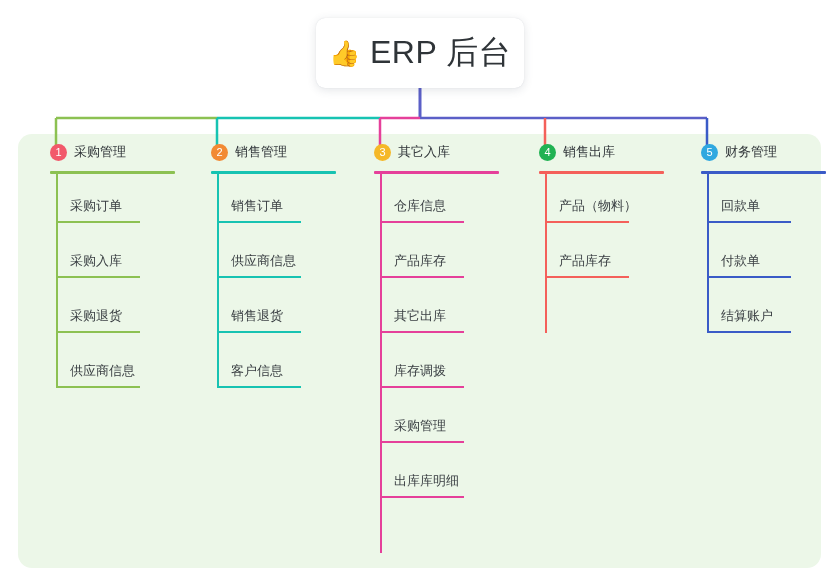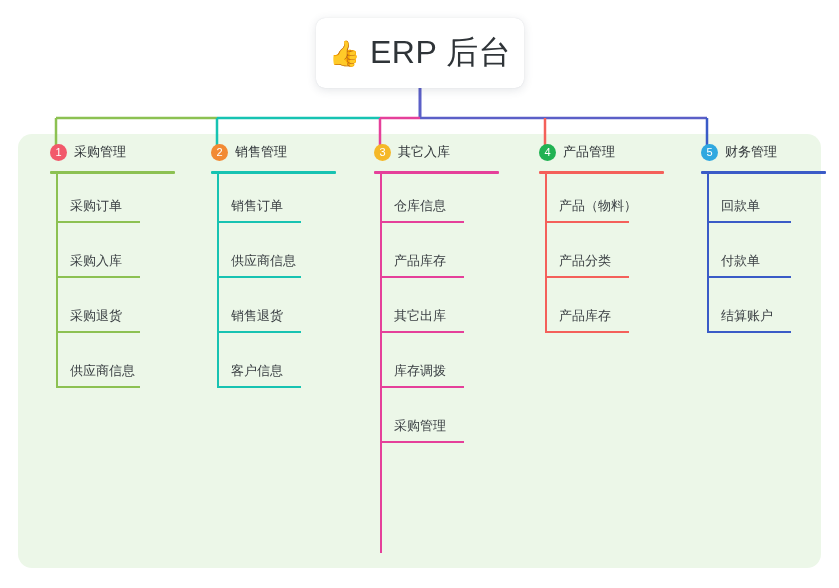--- a/index.html
+++ b/index.html
@@ -252,39 +252,39 @@
             <div class="leaf-underline" style="background: rgb(229, 64, 154);"></div>
           </div>
           <div class="leaf">
             <div class="leaf-label">库存调拨</div>
             <div class="leaf-underline" style="background: rgb(229, 64, 154);"></div>
           </div>
           <div class="leaf">
             <div class="leaf-label">采购管理</div>
             <div class="leaf-underline" style="background: rgb(229, 64, 154);"></div>
           </div>
+          <div class="leaf">
+            <div class="leaf-label">出库库明细</div>
+            <div class="leaf-underline" style="background: rgb(229, 64, 154);"></div>
+          </div>
         </div>
       </div>
       <div class="column" style="left: 503px;">
         <div class="col-head">
           <span class="badge" style="background: rgb(32, 178, 82);">4</span>
-          <span class="col-title">产品管理</span>
+          <span class="col-title">销售出库</span>
         </div>
         <div class="col-underline" style="background: rgb(244, 96, 90);"></div>
         <div class="leaves">
           <div class="stem" style="background: rgb(244, 96, 90); height: 160px;"></div>
           <div class="leaf">
             <div class="leaf-label">产品（物料）</div>
             <div class="leaf-underline" style="background: rgb(244, 96, 90);"></div>
           </div>
           <div class="leaf">
-            <div class="leaf-label">产品分类</div>
-            <div class="leaf-underline" style="background: rgb(244, 96, 90);"></div>
-          </div>
-          <div class="leaf">
             <div class="leaf-label">产品库存</div>
             <div class="leaf-underline" style="background: rgb(244, 96, 90);"></div>
           </div>
         </div>
       </div>
       <div class="column" style="left: 665px;">
         <div class="col-head">
           <span class="badge" style="background: rgb(47, 168, 224);">5</span>
           <span class="col-title">财务管理</span>
         </div>

